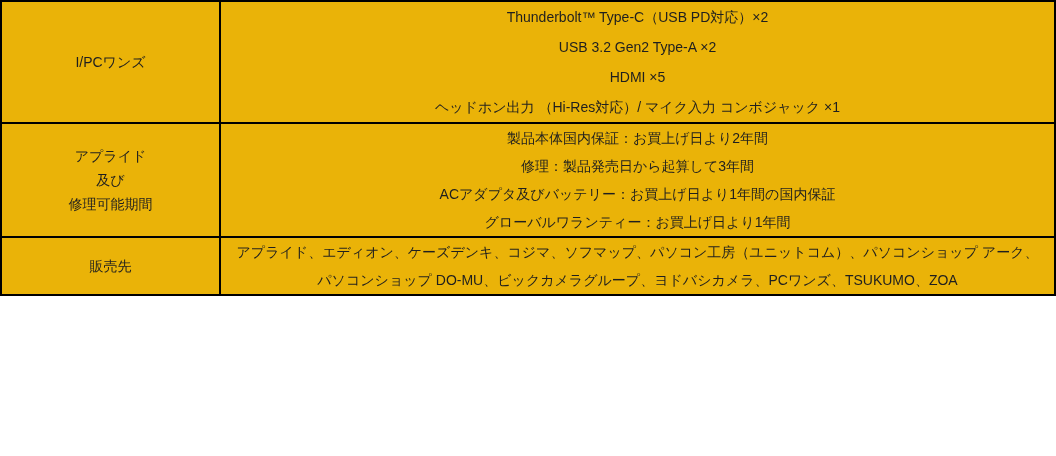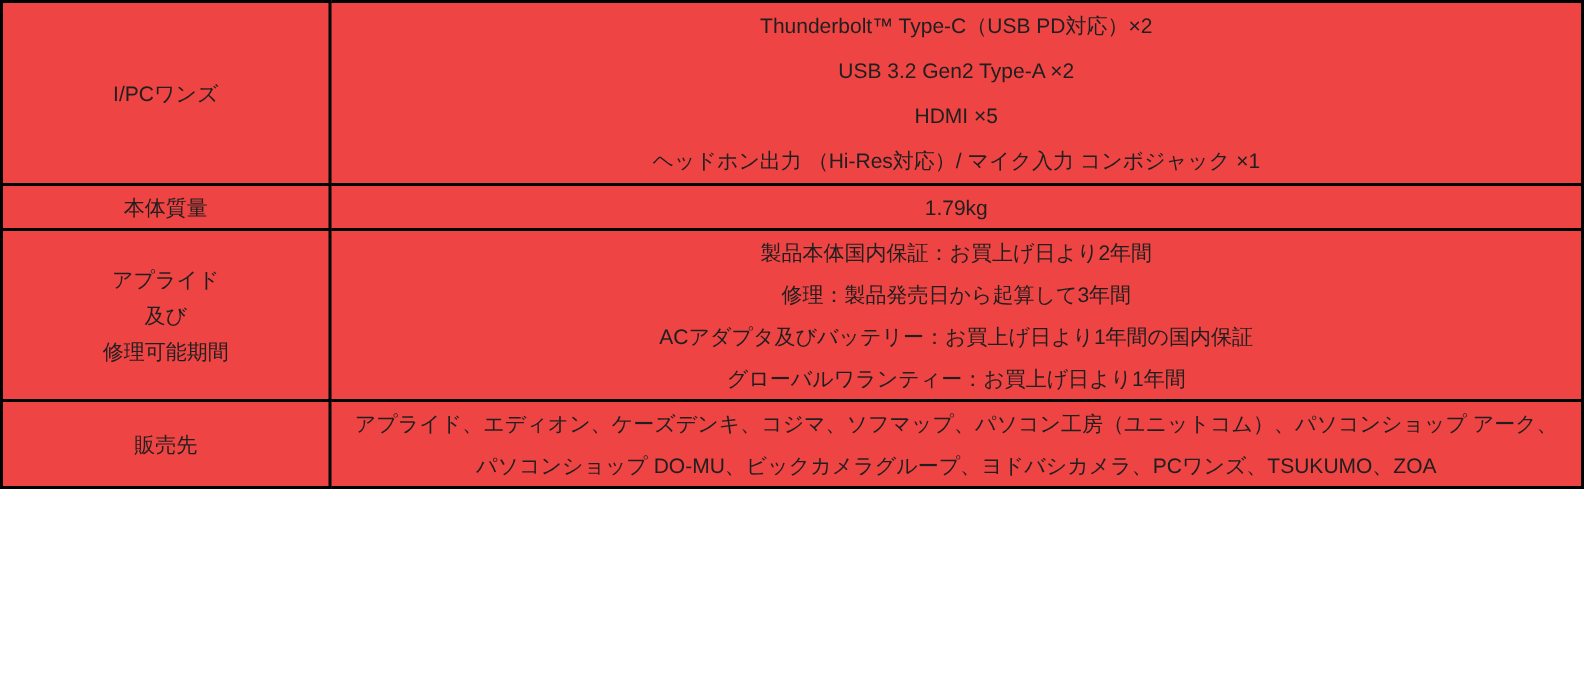--- a/index.html
+++ b/index.html
@@ -26,21 +26,21 @@
   table.spec-table th,
   table.spec-table td {
     border: 2px solid #000000;
     padding: 0;
     margin: 0;
     vertical-align: middle;
     text-align: center;
     font-size: 14px;
     font-weight: normal;
     color: #1f1f1f;
-    background: #ef4444;
+    background: #eab308;
   }
   col.label-col { width: 219px; }
   col.value-col { width: 835px; }
   .line {
     line-height: 30px;
     height: 30px;
     white-space: nowrap;
     overflow: hidden;
   }
   .label-line {
@@ -82,28 +82,20 @@
           </th>
           <td>
             <div class="line">Thunderbolt™ Type-C（USB PD対応）×2</div>
             <div class="line">USB 3.2 Gen2 Type-A ×2</div>
             <div class="line">HDMI ×5</div>
             <div class="line">ヘッドホン出力 （Hi-Res対応）/ マイク入力 コンボジャック ×1</div>
           </td>
         </tr>
         <tr class="spec-row">
           <th>
-            <div class="line">本体質量</div>
-          </th>
-          <td>
-            <div class="line">1.79kg</div>
-          </td>
-        </tr>
-        <tr class="spec-row">
-          <th>
             <div class="label-line">アプライド</div>
             <div class="label-line">及び</div>
             <div class="label-line">修理可能期間</div>
           </th>
           <td>
             <div class="line">製品本体国内保証：お買上げ日より2年間</div>
             <div class="line">修理：製品発売日から起算して3年間</div>
             <div class="line">ACアダプタ及びバッテリー：お買上げ日より1年間の国内保証</div>
             <div class="line">グローバルワランティー：お買上げ日より1年間</div>
           </td>

